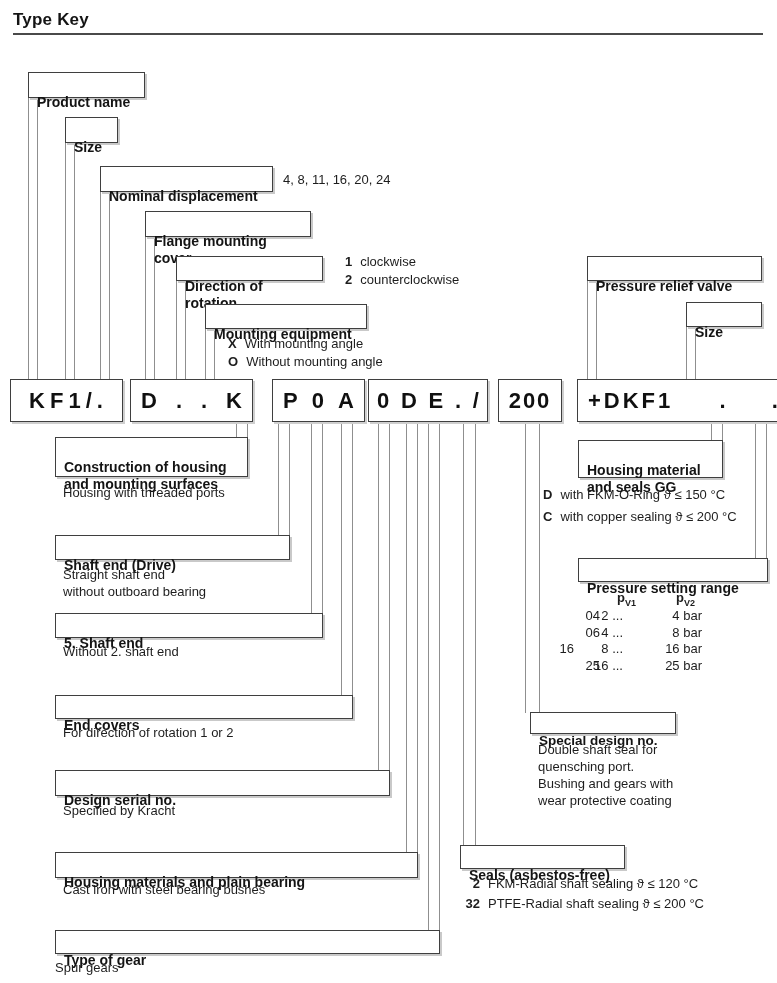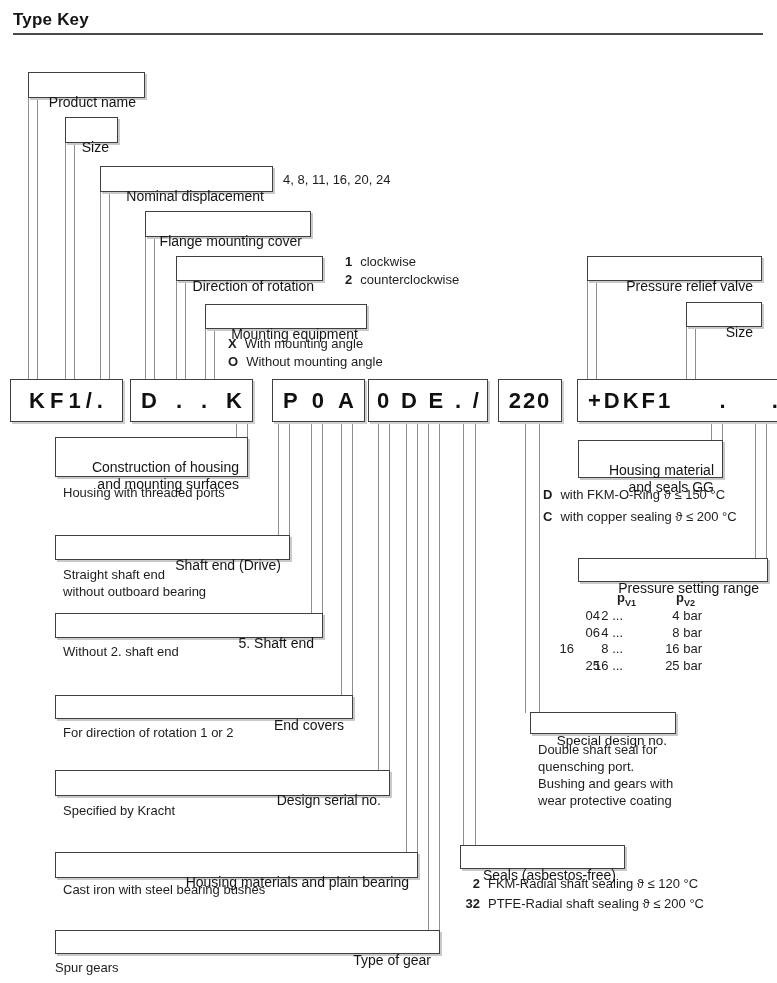--- a/index.html
+++ b/index.html
@@ -8,22 +8,22 @@
     font-family:"Liberation Sans", sans-serif;color:#141414;overflow:hidden;
   }
   .abs{position:absolute;}
   #title{left:13px;top:10px;font-size:17px;font-weight:bold;letter-spacing:.2px;}
   #title-rule{left:13px;top:33px;width:750px;height:2px;background:#4a4a4a;}
 
   
   .lblbox{
     position:absolute;background:#fff;border:1px solid #3f3f3f;
     box-shadow:2px 2px 0 #c9c9c9;
-    font-weight:normal;font-size:14px;line-height:1.25;
-    padding:3px 8px 2px 8px;white-space:pre-line;box-sizing:border-box;text-align:right;
+    font-weight:bold;font-size:14px;line-height:1.25;
+    padding:3px 8px 2px 8px;white-space:pre-line;box-sizing:border-box;
   }
   
   .codebox{
     position:absolute;top:379px;height:43px;background:#fff;border:1px solid #3f3f3f;
     box-shadow:2px 2px 0 #cfcfcf;box-sizing:border-box;
     display:flex;align-items:center;justify-content:center;
     font-size:22px;font-weight:bold;color:#101010;
   }
   .codebox.sb{justify-content:space-between;}
   
@@ -131,21 +131,21 @@
     <span>A</span>
   </div>
   <div class="codebox sb" style="left:368px;width:120px;padding:0 8px;">
     <span>0</span>
     <span>D</span>
     <span>E</span>
     <span>.</span>
     <span>/</span>
   </div>
   <div class="codebox" style="left:498px;width:64px;letter-spacing:2px;">
-    <span>220</span>
+    <span>200</span>
   </div>
   <div class="codebox sb" style="left:577px;width:212px;padding:0 10px;">
     <span style="letter-spacing:3px;">+DKF1</span>
     <span>.</span>
     <span>.</span>
   </div>
 
   <div class="lblbox" style="left:55px;top:437px;width:193px;height:40px;">
     <span>Construction of housing
 and mounting surfaces</span>

